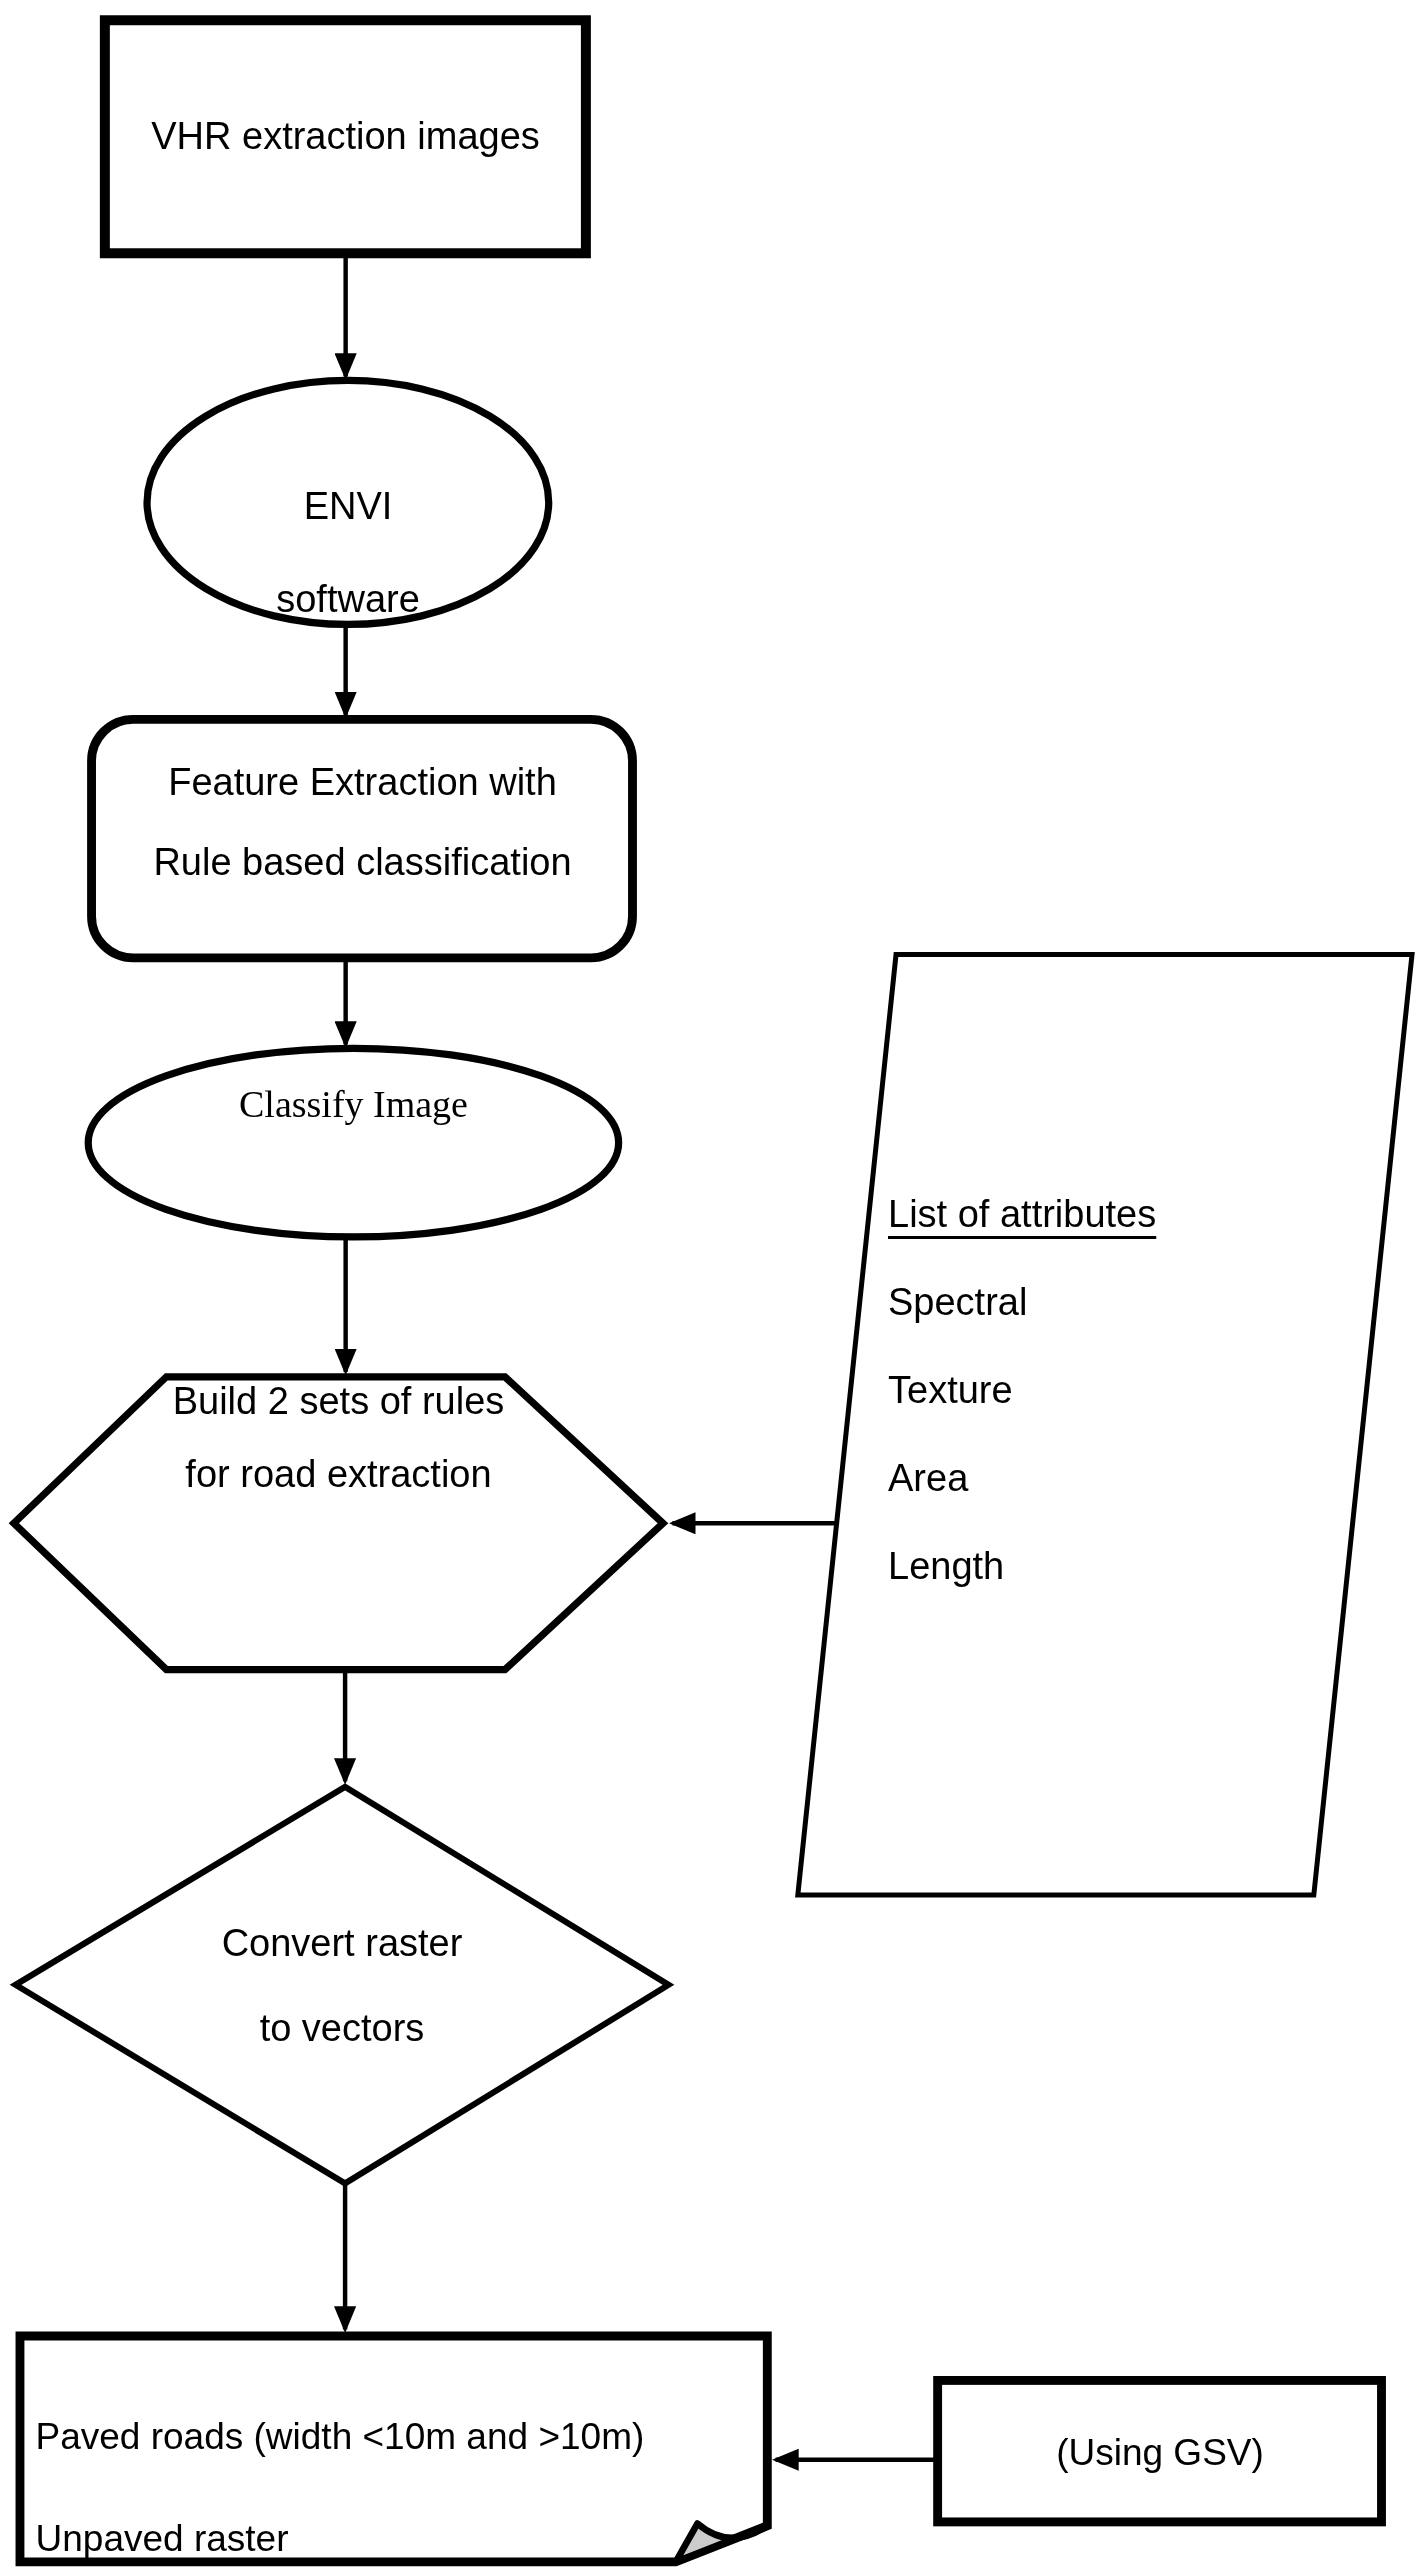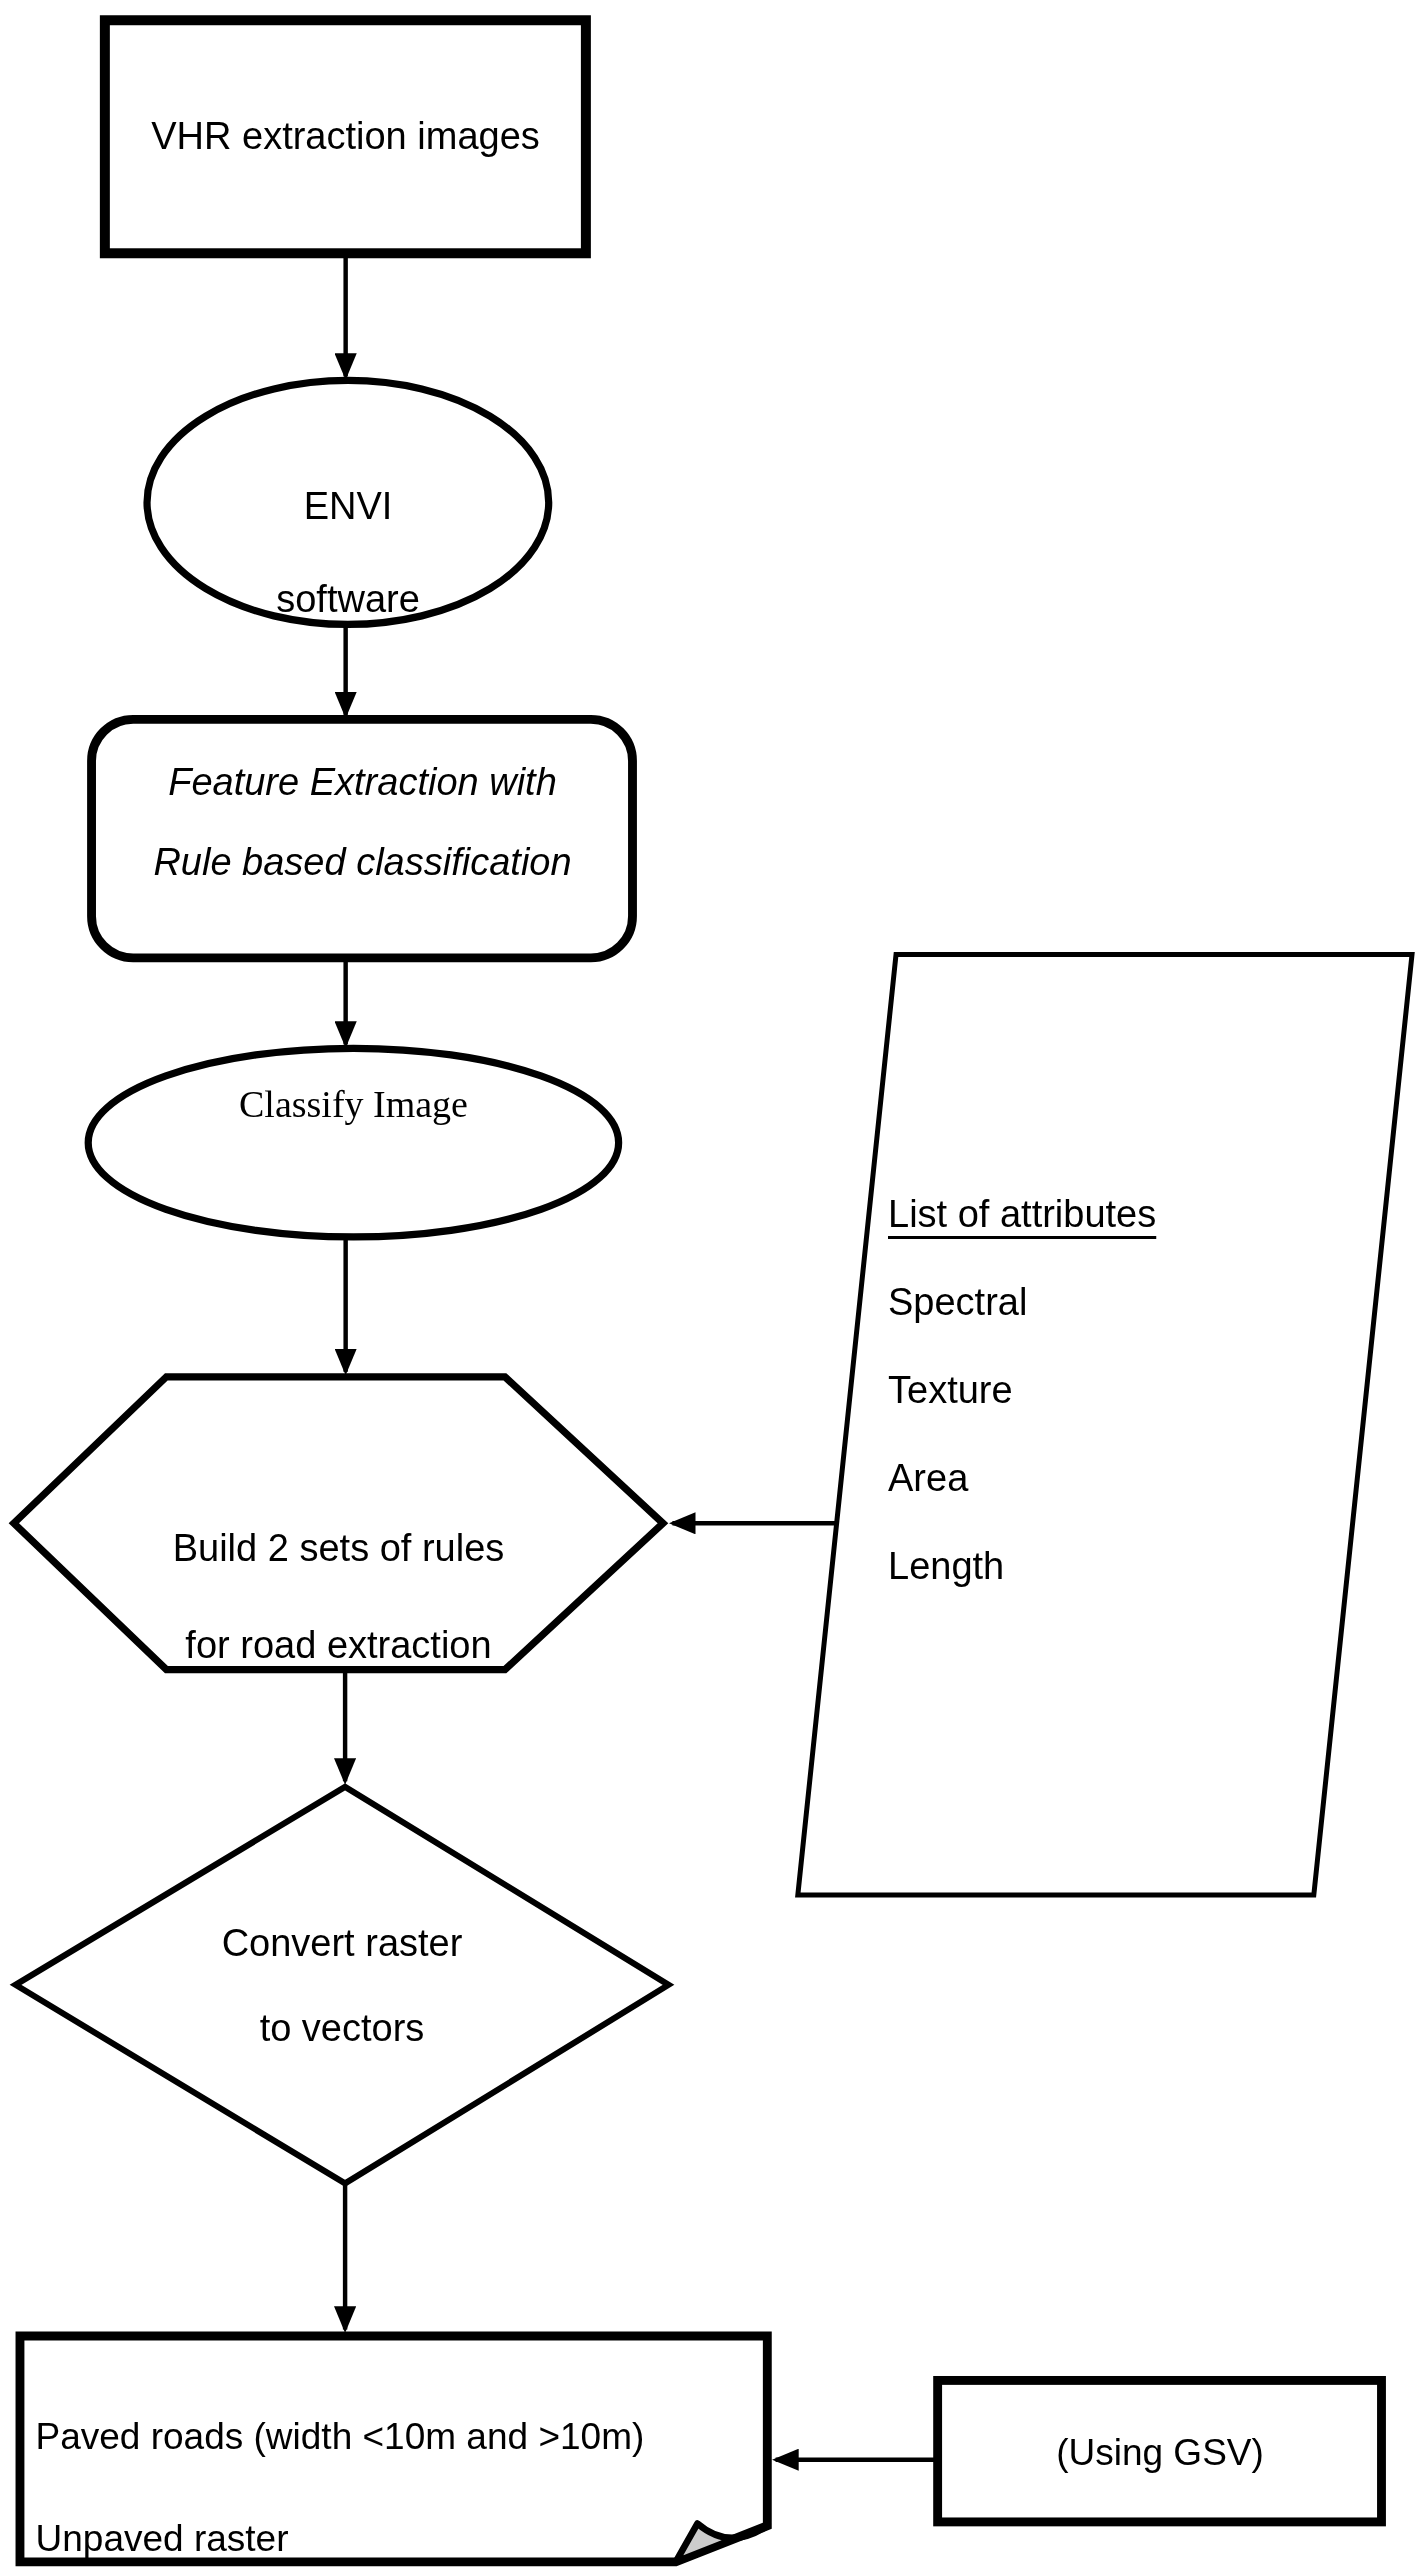--- a/index.html
+++ b/index.html
@@ -27,23 +27,23 @@
     align-items: center;
     text-align: center;
     font-size: 38px;
     line-height: 49px;
     color: #000000;
     box-sizing: border-box;
   }
   .label span { display: block; }
   .node-vhr      { left: 105px;  top: 20px;   width: 481px;  height: 233px; justify-content: center; }
   .node-envi     { left: 147px;  top: 380px;  width: 402px;  height: 244px; justify-content: flex-end; row-gap: 44px; }
-  .node-feature  { left: 92px;  top: 719px; width: 541px;  height: 239px; justify-content: flex-start; padding-top: 39px; row-gap: 30.5px; font-style: italic; }
+  .node-feature  { left: 92px;  top: 719px; width: 541px;  height: 239px; justify-content: flex-start; padding-top: 39px; row-gap: 30.5px; }
   .node-classify { left: 88px;  top: 1048px; width: 531px;  height: 189px; justify-content: flex-start; padding-top: 32px; font-family: Liberation Serif, serif; }
-  .node-rules    { left: 14px;   top: 1377px; width: 649px; height: 293px; justify-content: flex-end; row-gap: 48px; }
+  .node-rules    { left: 14px;   top: 1377px; width: 649px; height: 293px; justify-content: flex-start; row-gap: 24px; }
   .node-convert  { left: 15.5px;   top: 1787px; width: 653px; height: 397px; justify-content: center; row-gap: 36px; }
   .node-output   { left: 20px;   top: 2336px; width: 747px; height: 226px; justify-content: flex-end; align-items: flex-start; text-align: left; padding: 30.5px 11px 0 15.5px; row-gap: 55px; font-size: 37px; line-height: 47px; }
   .node-accuracy { left: 938px; top: 2381px; width: 444px;  height: 142px; justify-content: center; row-gap: 22px; font-size: 37px; line-height: 47px; }
   .node-attributes {
     left: 888px; top: 1190px; width: 455px; height: 422px;
     justify-content: flex-start; align-items: flex-start; text-align: left;
     row-gap: 39px;
   }
   .underlined {
     text-decoration: underline;

